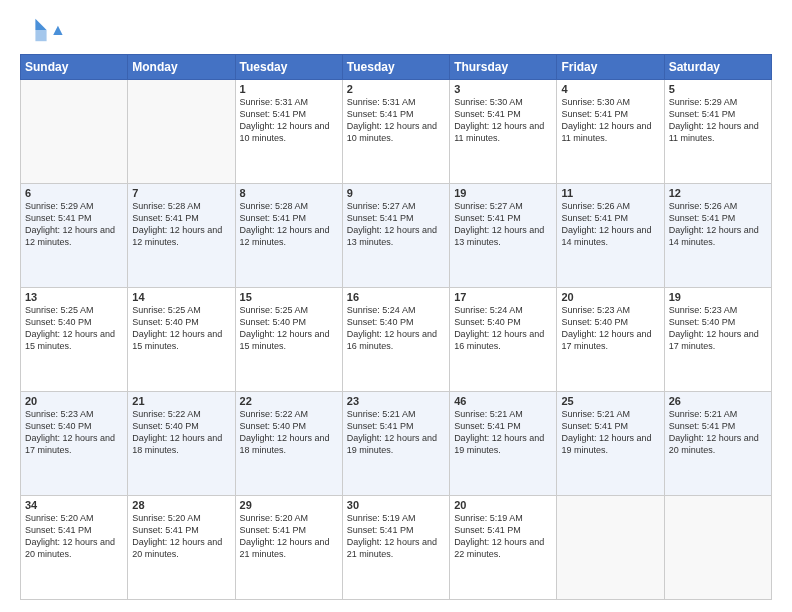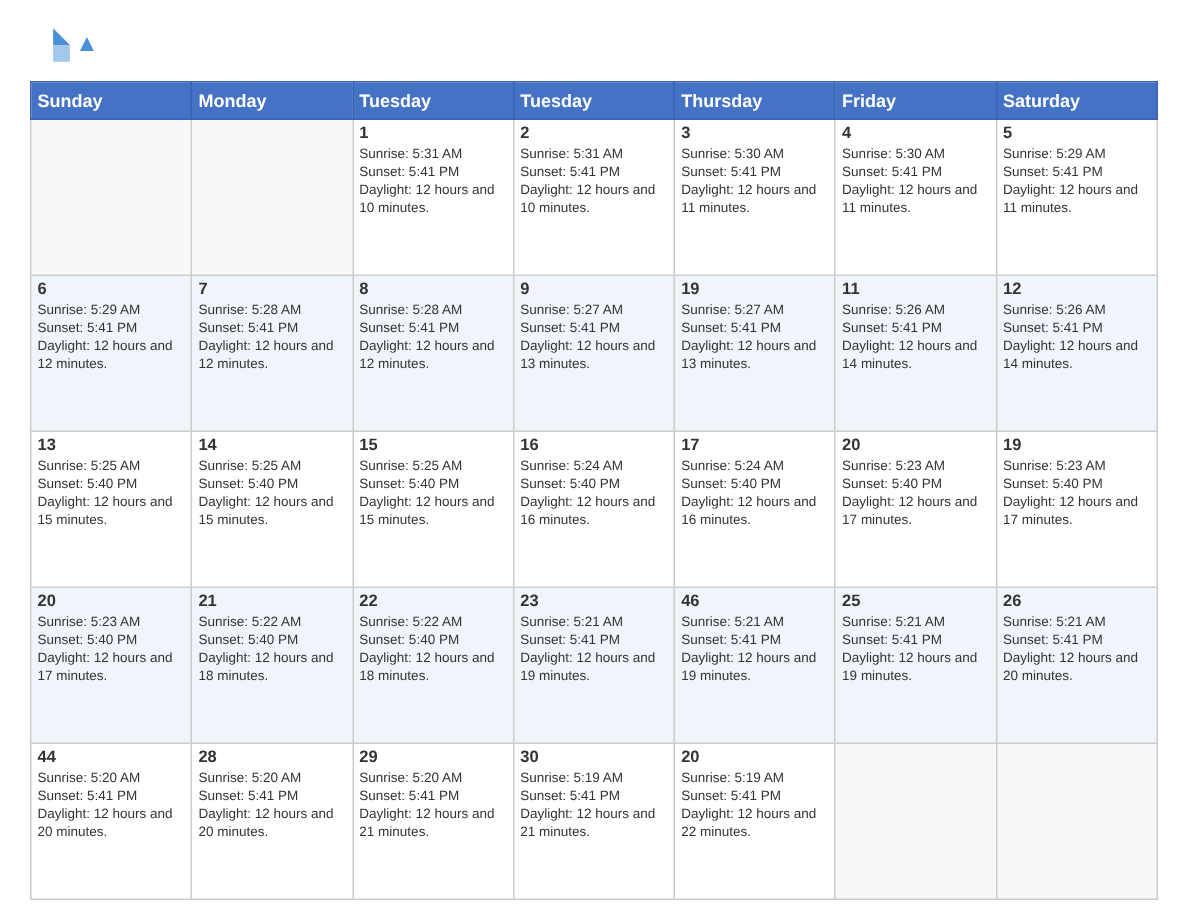--- a/index.html
+++ b/index.html
@@ -290,21 +290,21 @@
           </td>
           <td>
             <span class="day-number">26</span>
             <div class="day-info" style="white-space: pre-line;">Sunrise: 5:21 AM
 Sunset: 5:41 PM
 Daylight: 12 hours and 20 minutes.</div>
           </td>
         </tr>
         <tr>
           <td>
-            <span class="day-number">44</span>
+            <span class="day-number">34</span>
             <div class="day-info" style="white-space: pre-line;">Sunrise: 5:20 AM
 Sunset: 5:41 PM
 Daylight: 12 hours and 20 minutes.</div>
           </td>
           <td>
             <span class="day-number">28</span>
             <div class="day-info" style="white-space: pre-line;">Sunrise: 5:20 AM
 Sunset: 5:41 PM
 Daylight: 12 hours and 20 minutes.</div>
           </td>

